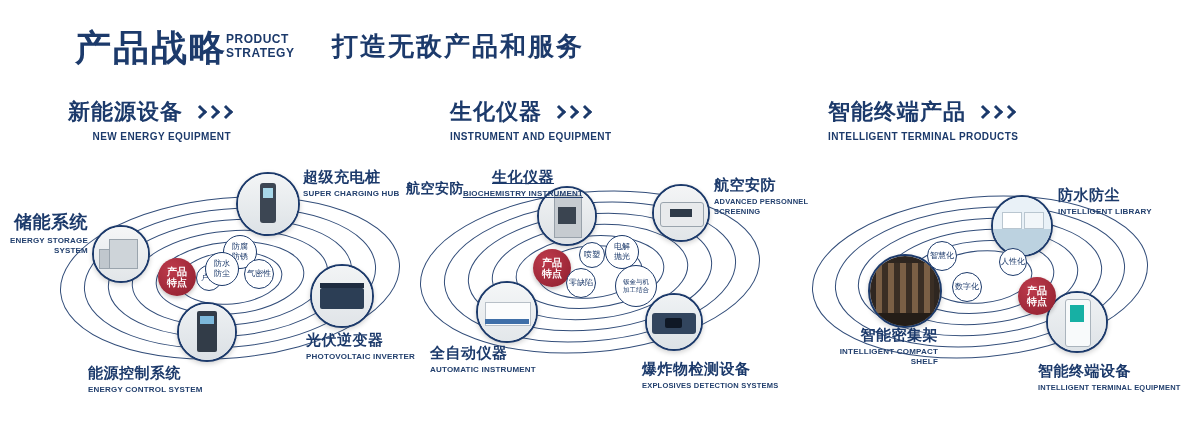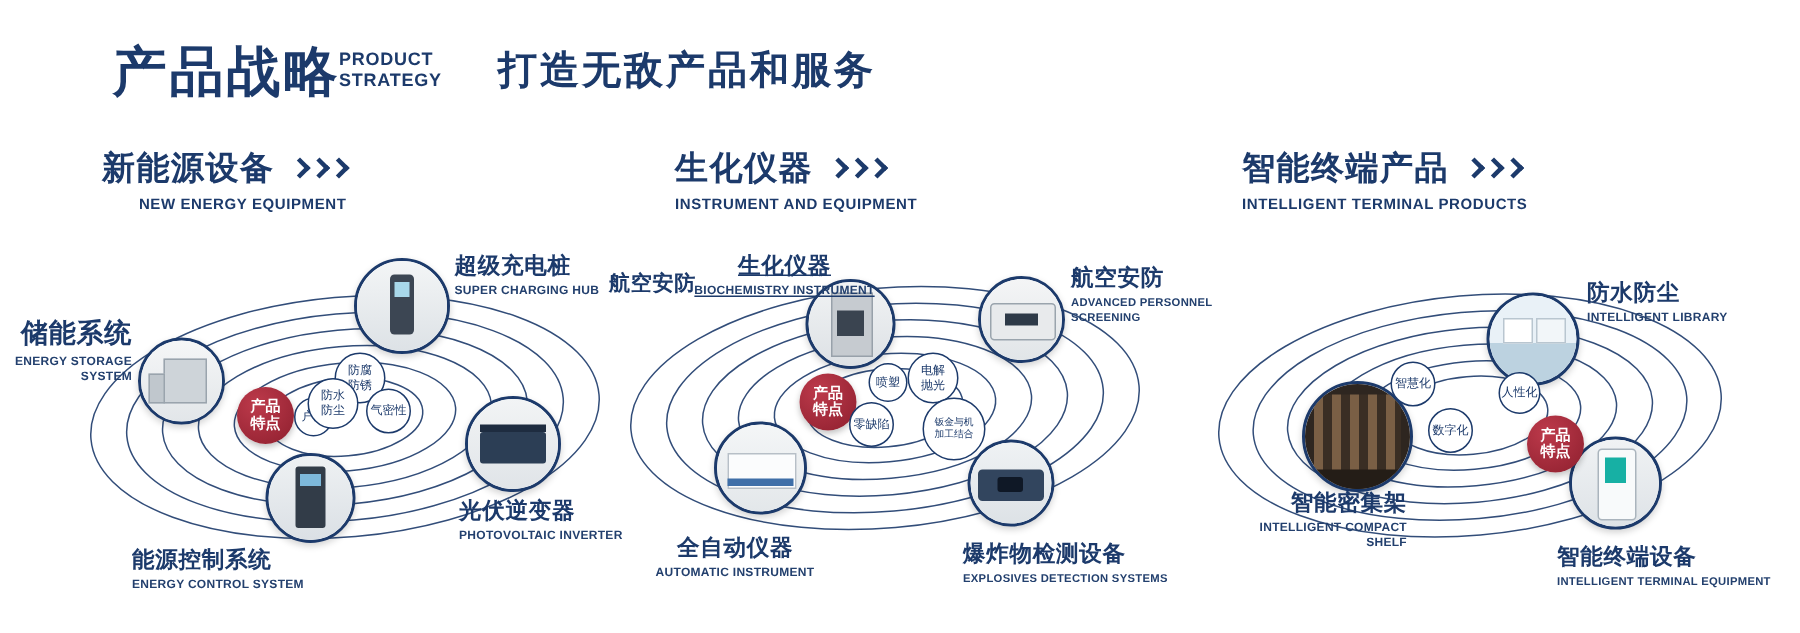--- a/index.html
+++ b/index.html
@@ -236,21 +236,21 @@
       <div class="cn">航空安防</div>
       <div class="en" style="font-size:7.5px;">ADVANCED PERSONNEL SCREENING</div>
     </div>
 
     <div class="pcircle" style="left:76px;top:131px;width:62px;height:62px;">
       <div class="ph ph-auto">
           <i class="a"></i>
           <i class="b"></i>
         </div>
     </div>
-    <div class="plabel" style="left:30px;top:206px;width:120px;text-align:center;">
+    <div class="plabel" style="left:30px;top:194px;width:120px;">
       <div class="cn">全自动仪器</div>
       <div class="en nowrap">AUTOMATIC INSTRUMENT</div>
     </div>
 
     <div class="pcircle" style="left:245px;top:143px;width:58px;height:58px;">
       <div class="ph ph-xray">
           <i class="a"></i>
           <i class="b"></i>
         </div>
     </div>

